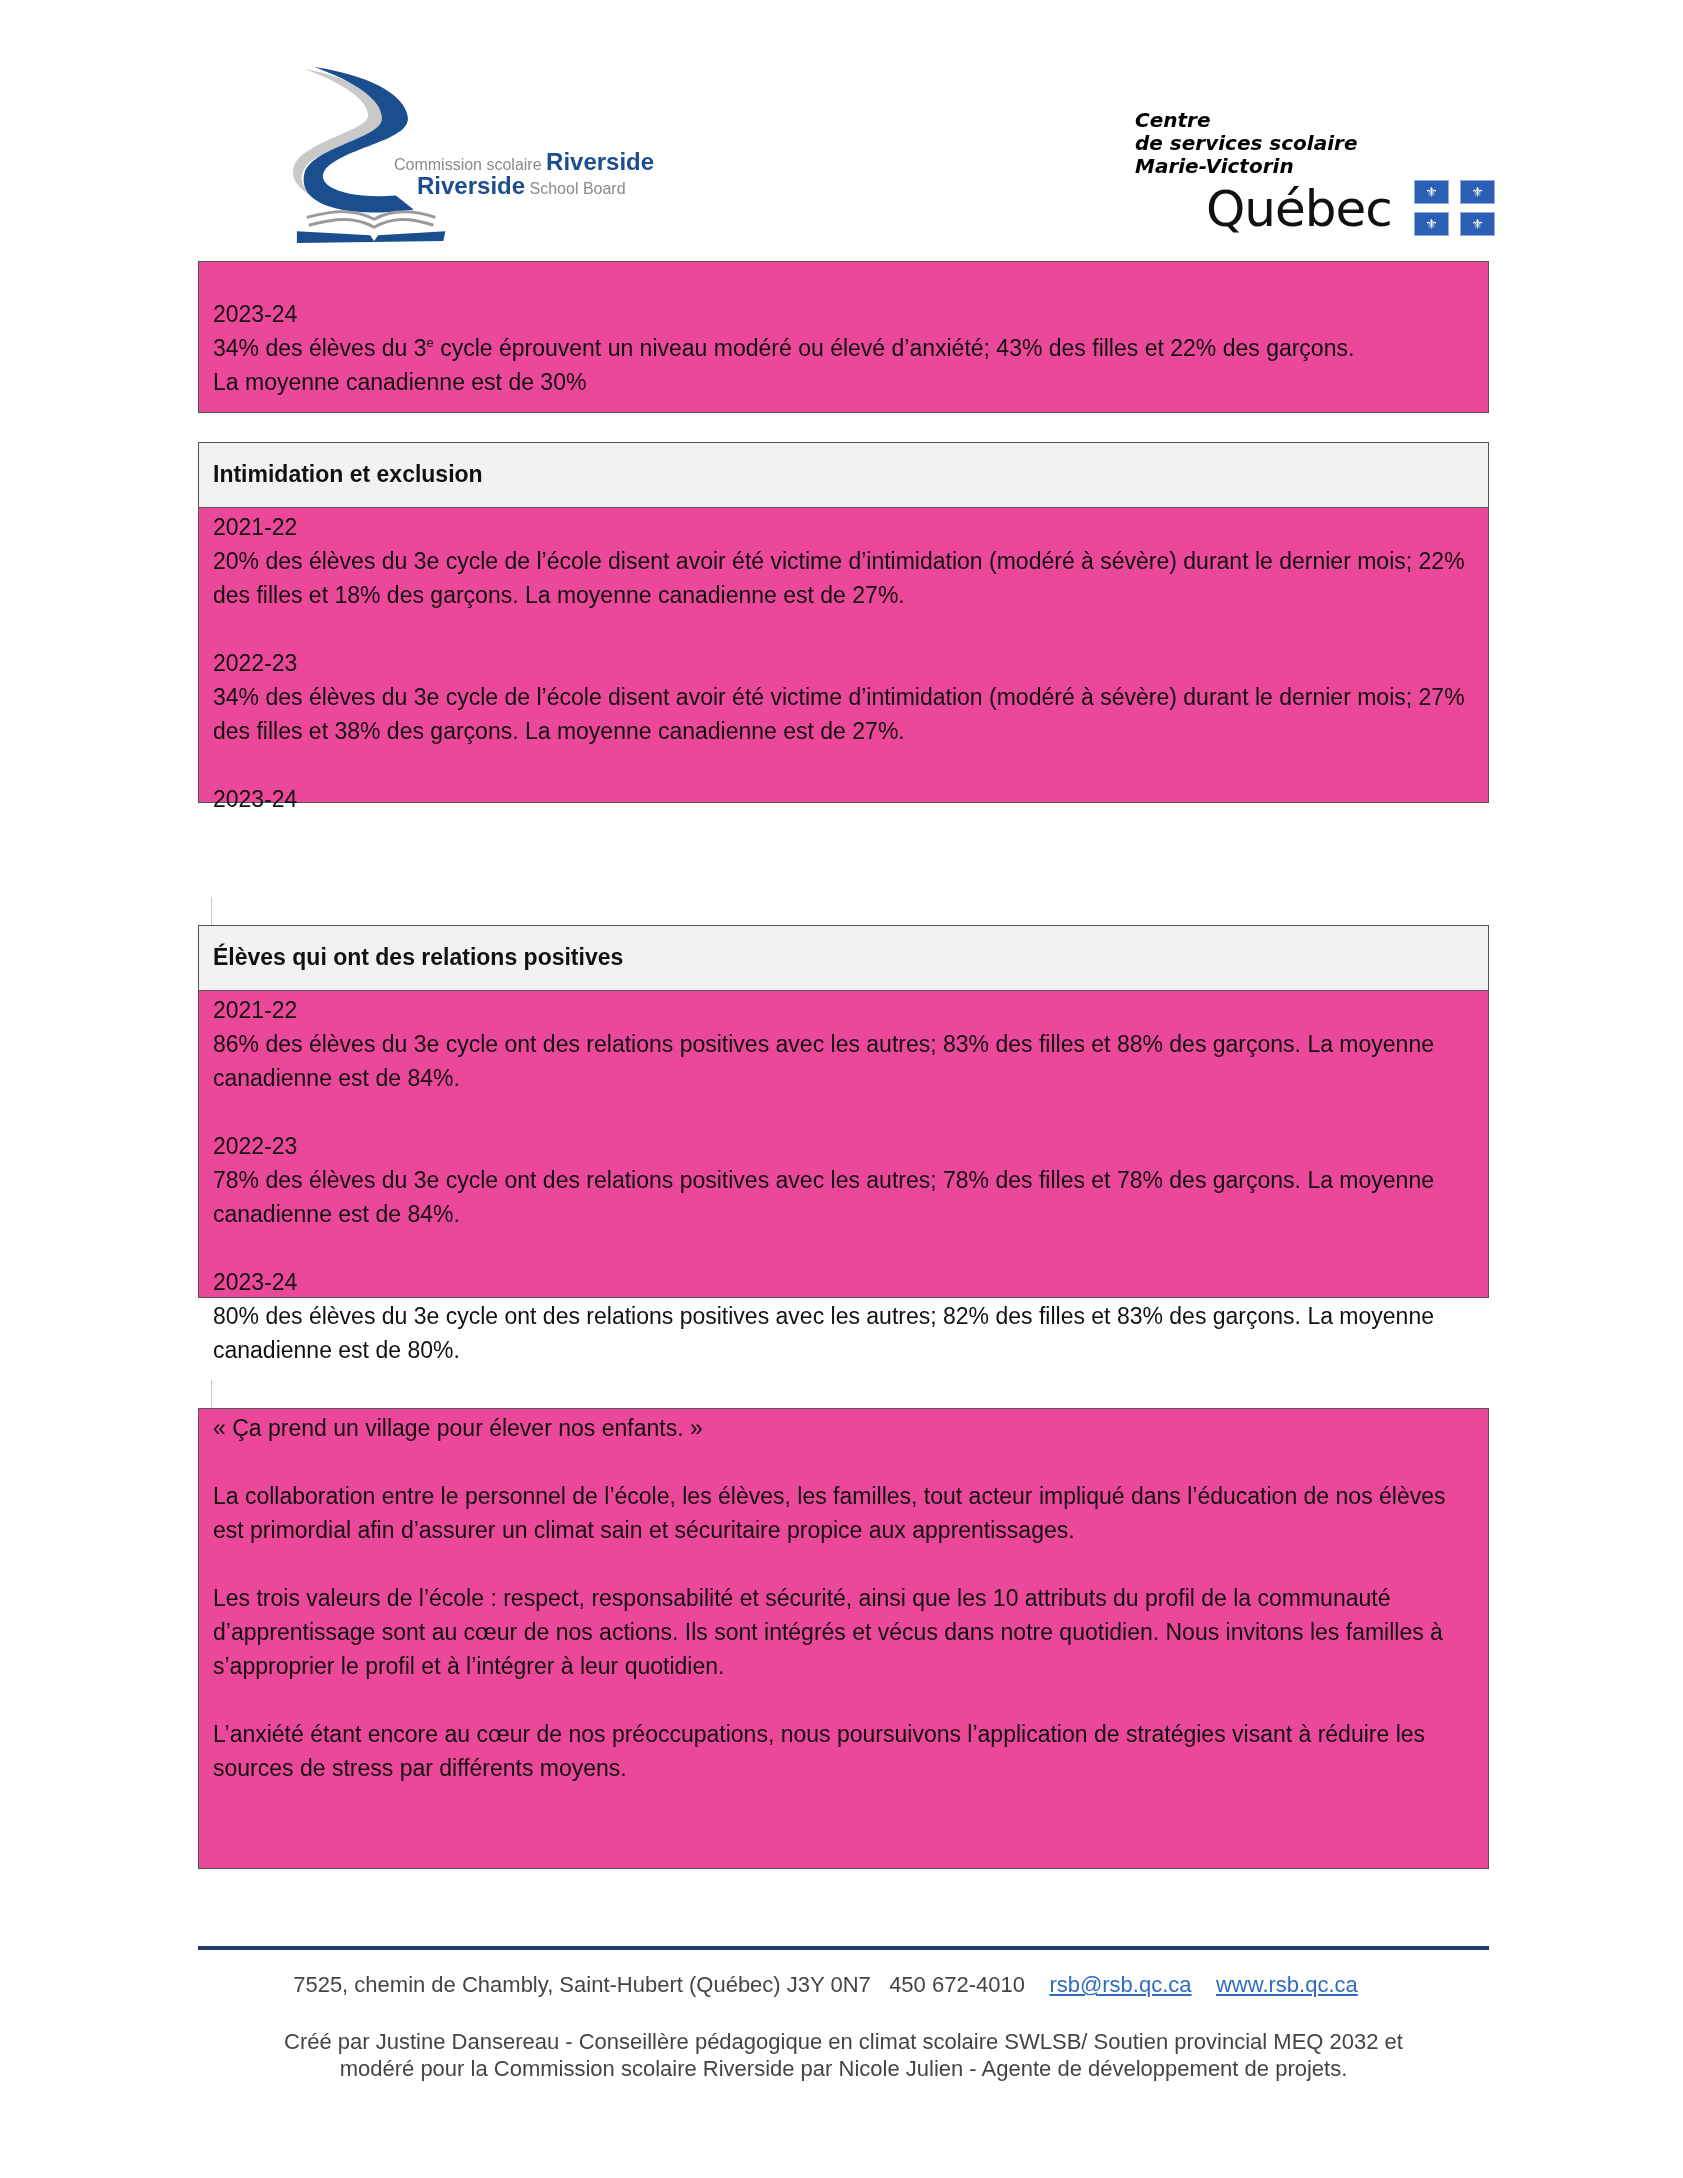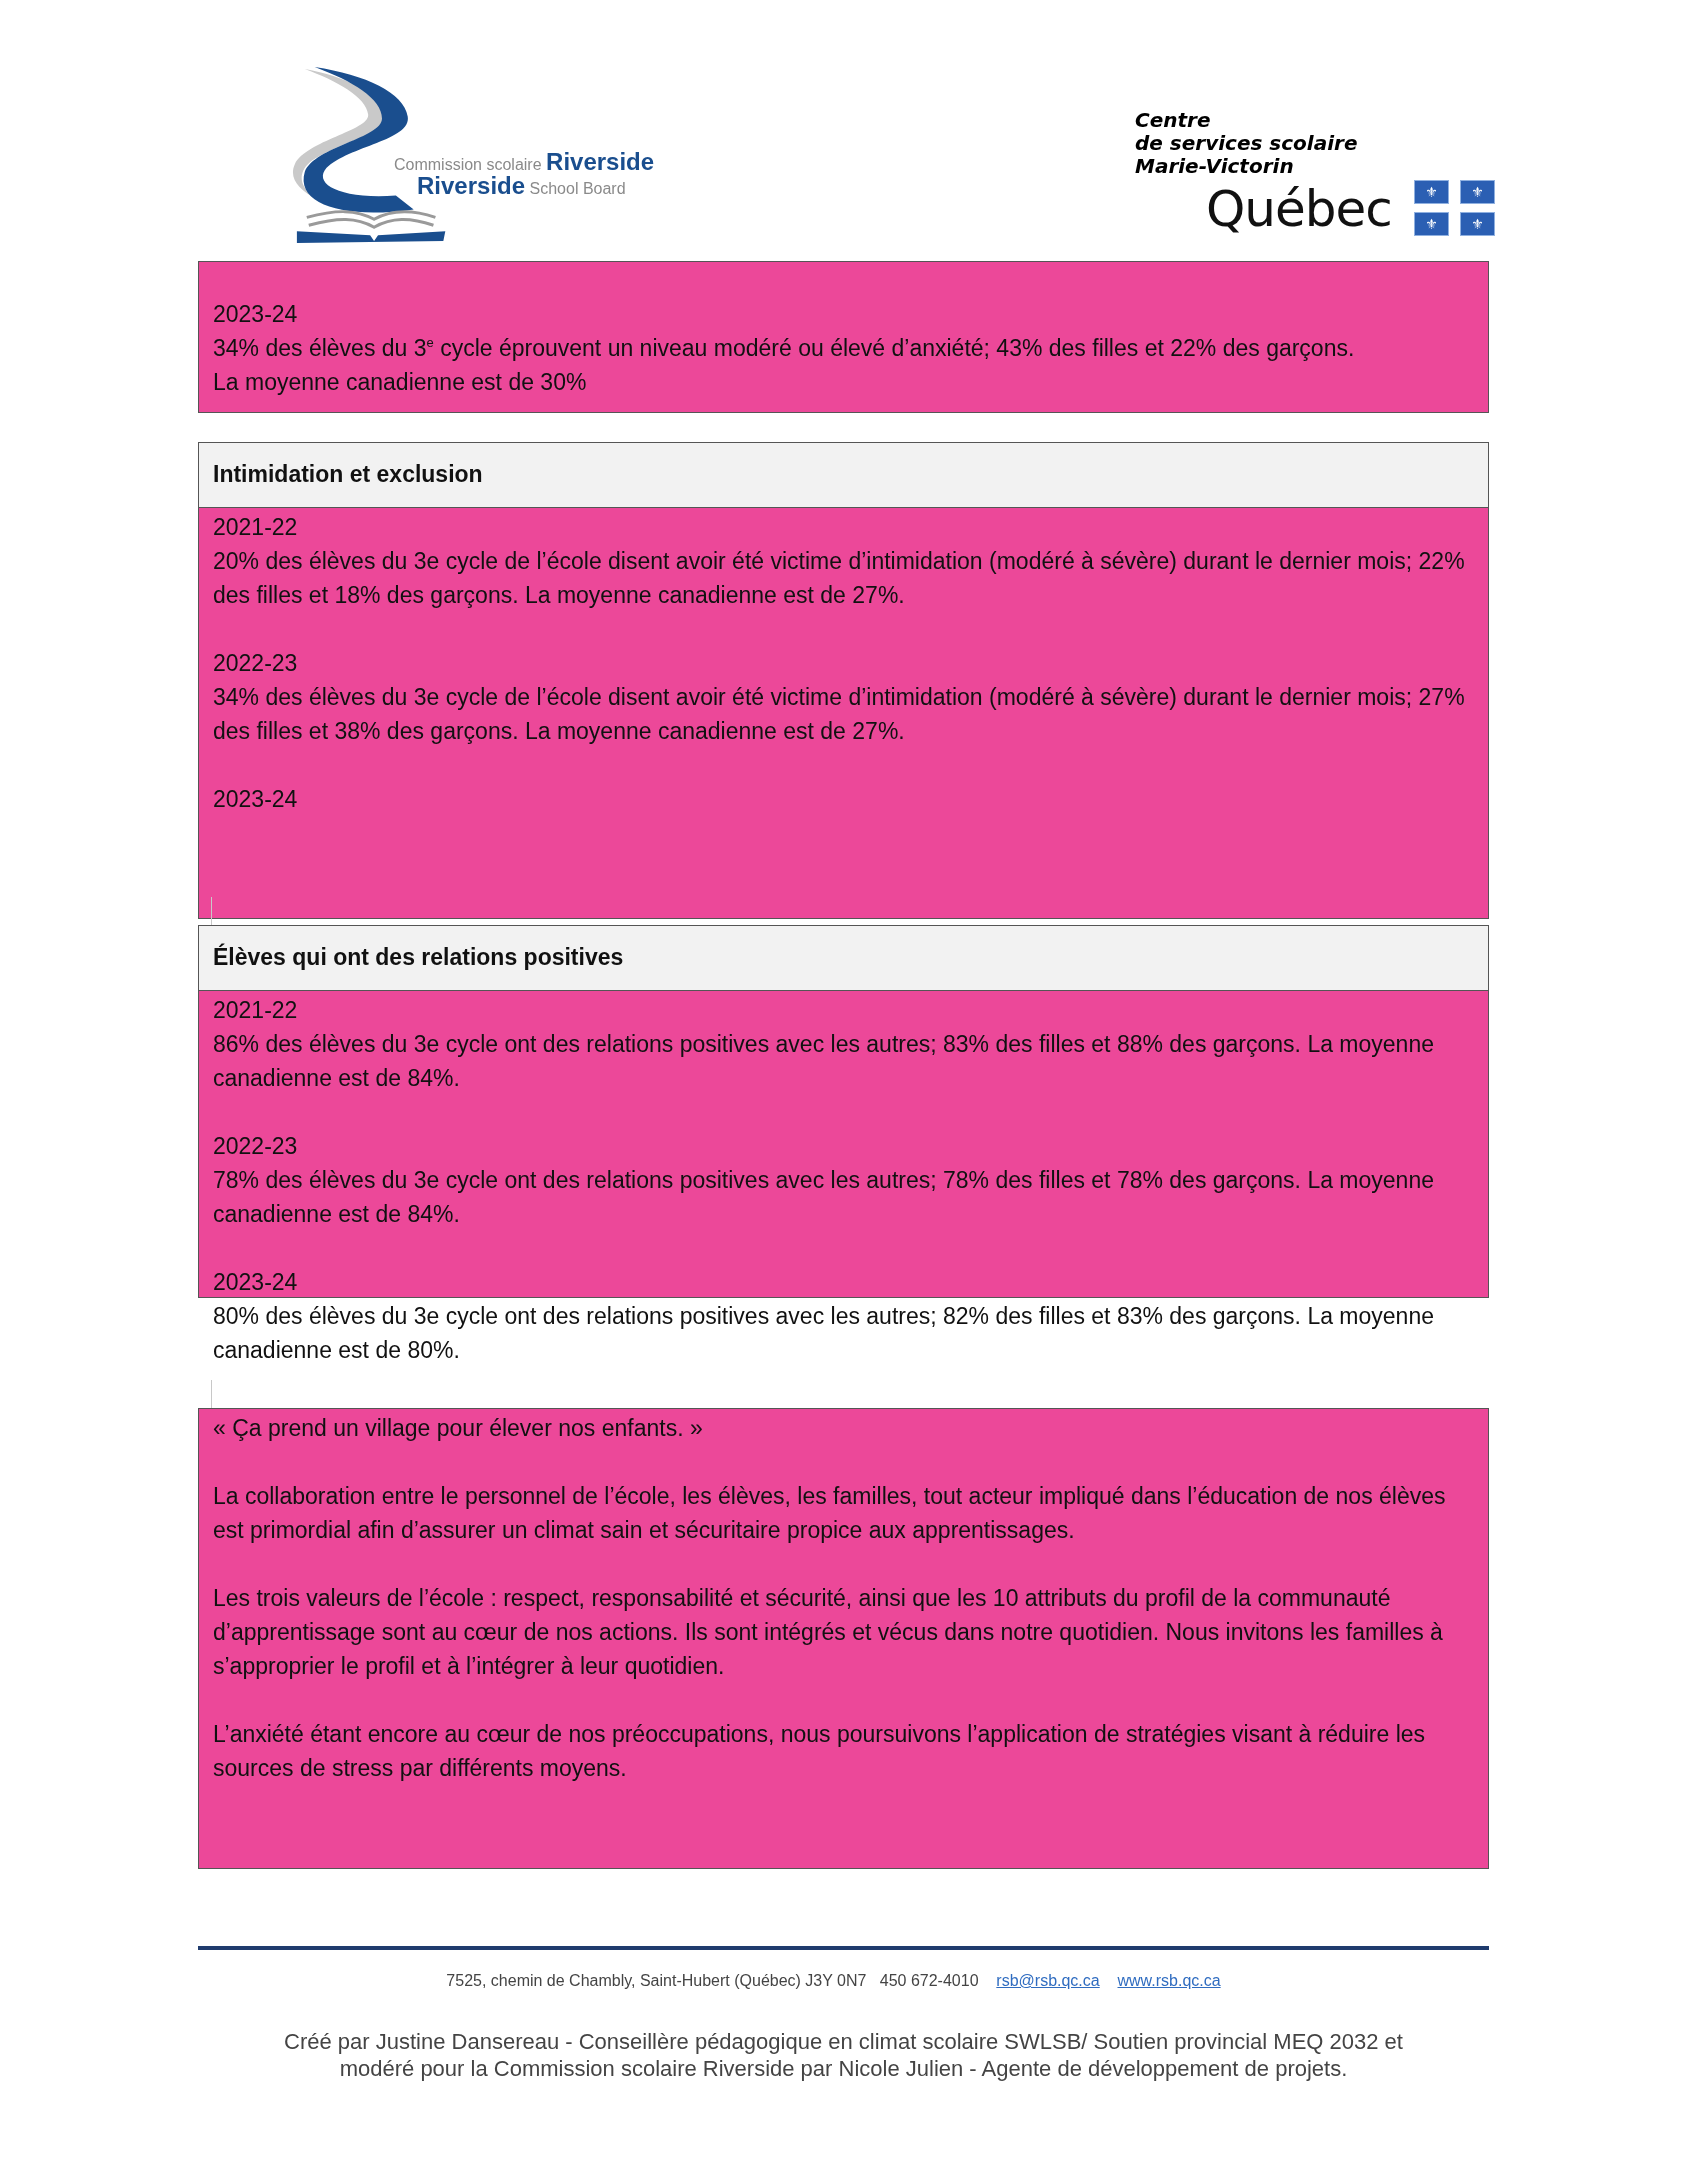--- a/index.html
+++ b/index.html
@@ -29,21 +29,21 @@
     .box-body { padding: 0 14px; font-size: 23px; line-height: 34px; }
     .entry { margin-bottom: 34px; }
     .entry:last-child { margin-bottom: 0; }
     .entry p { margin: 0; }
     sup { font-size: 13px; line-height: 0; }
 
     .faint-line { position: absolute; left: 211px; width: 1px; background: #c8c8c8; }
 
     
     .footer-rule { position: absolute; left: 198px; top: 1946px; width: 1291px; height: 4px; background: #1f3b6d; }
-    .footer-contact { position: absolute; left: 188px; top: 1972px; width: 1291px; text-align: center; font-size: 16px; color: #444; white-space: nowrap; }
+    .footer-contact { position: absolute; left: 180px; top: 1972px; width: 1291px; text-align: center; font-size: 22px; color: #444; white-space: nowrap; }
     .footer-contact a { color: #2f6cc0; text-decoration: underline; }
     .footer-credit { position: absolute; left: 198px; top: 2028px; width: 1291px; text-align: center; font-size: 22px; line-height: 27px; color: #444; }
   </style>
 </head>
 <body>
 
 <div class="logo-rsb">
   <svg width="376" height="188" viewBox="0 0 380 190">
     <path d="M18 8 C60 16 88 30 100 52 C110 72 60 78 26 100 C4 116 14 140 60 150 L84 158 C40 148 -4 130 8 104 C20 80 84 70 82 54 C80 36 50 20 18 8 Z" fill="#c9c9c9"></path>
     <path d="M28 6 C80 14 118 32 122 56 C126 80 62 86 40 108 C26 124 52 140 110 136 L128 150 C60 160 8 146 18 112 C28 86 96 78 96 58 C96 38 66 20 28 6 Z" fill="#1a4e8e"></path>
@@ -79,21 +79,21 @@
 <div class="box" style="top:261px;height:152px">
   <div class="box-body" style="padding-top:35px">
     <div class="entry">
       <p>2023-24</p>
       <p><span>34% des élèves du 3</span><sup>e</sup><span> cycle éprouvent un niveau modéré ou élevé d’anxiété; 43% des filles et 22% des garçons.</span></p>
       <p>La moyenne canadienne est de 30%</p>
     </div>
   </div>
 </div>
 
-<div class="box" style="top:442px;height:477px">
+<div class="box" style="top:442px;height:361px">
   <div class="box-head">Intimidation et exclusion</div>
   <div class="box-body" style="padding-top:2px">
     <div class="entry">
       <p>2021-22</p>
       <p>20% des élèves du 3e cycle de l’école disent avoir été victime d’intimidation (modéré à sévère) durant le dernier mois; 22% des filles et 18% des garçons. La moyenne canadienne est de 27%.</p>
     </div>
     <div class="entry">
       <p>2022-23</p>
       <p>34% des élèves du 3e cycle de l’école disent avoir été victime d’intimidation (modéré à sévère) durant le dernier mois; 27% des filles et 38% des garçons. La moyenne canadienne est de 27%.</p>
     </div>

